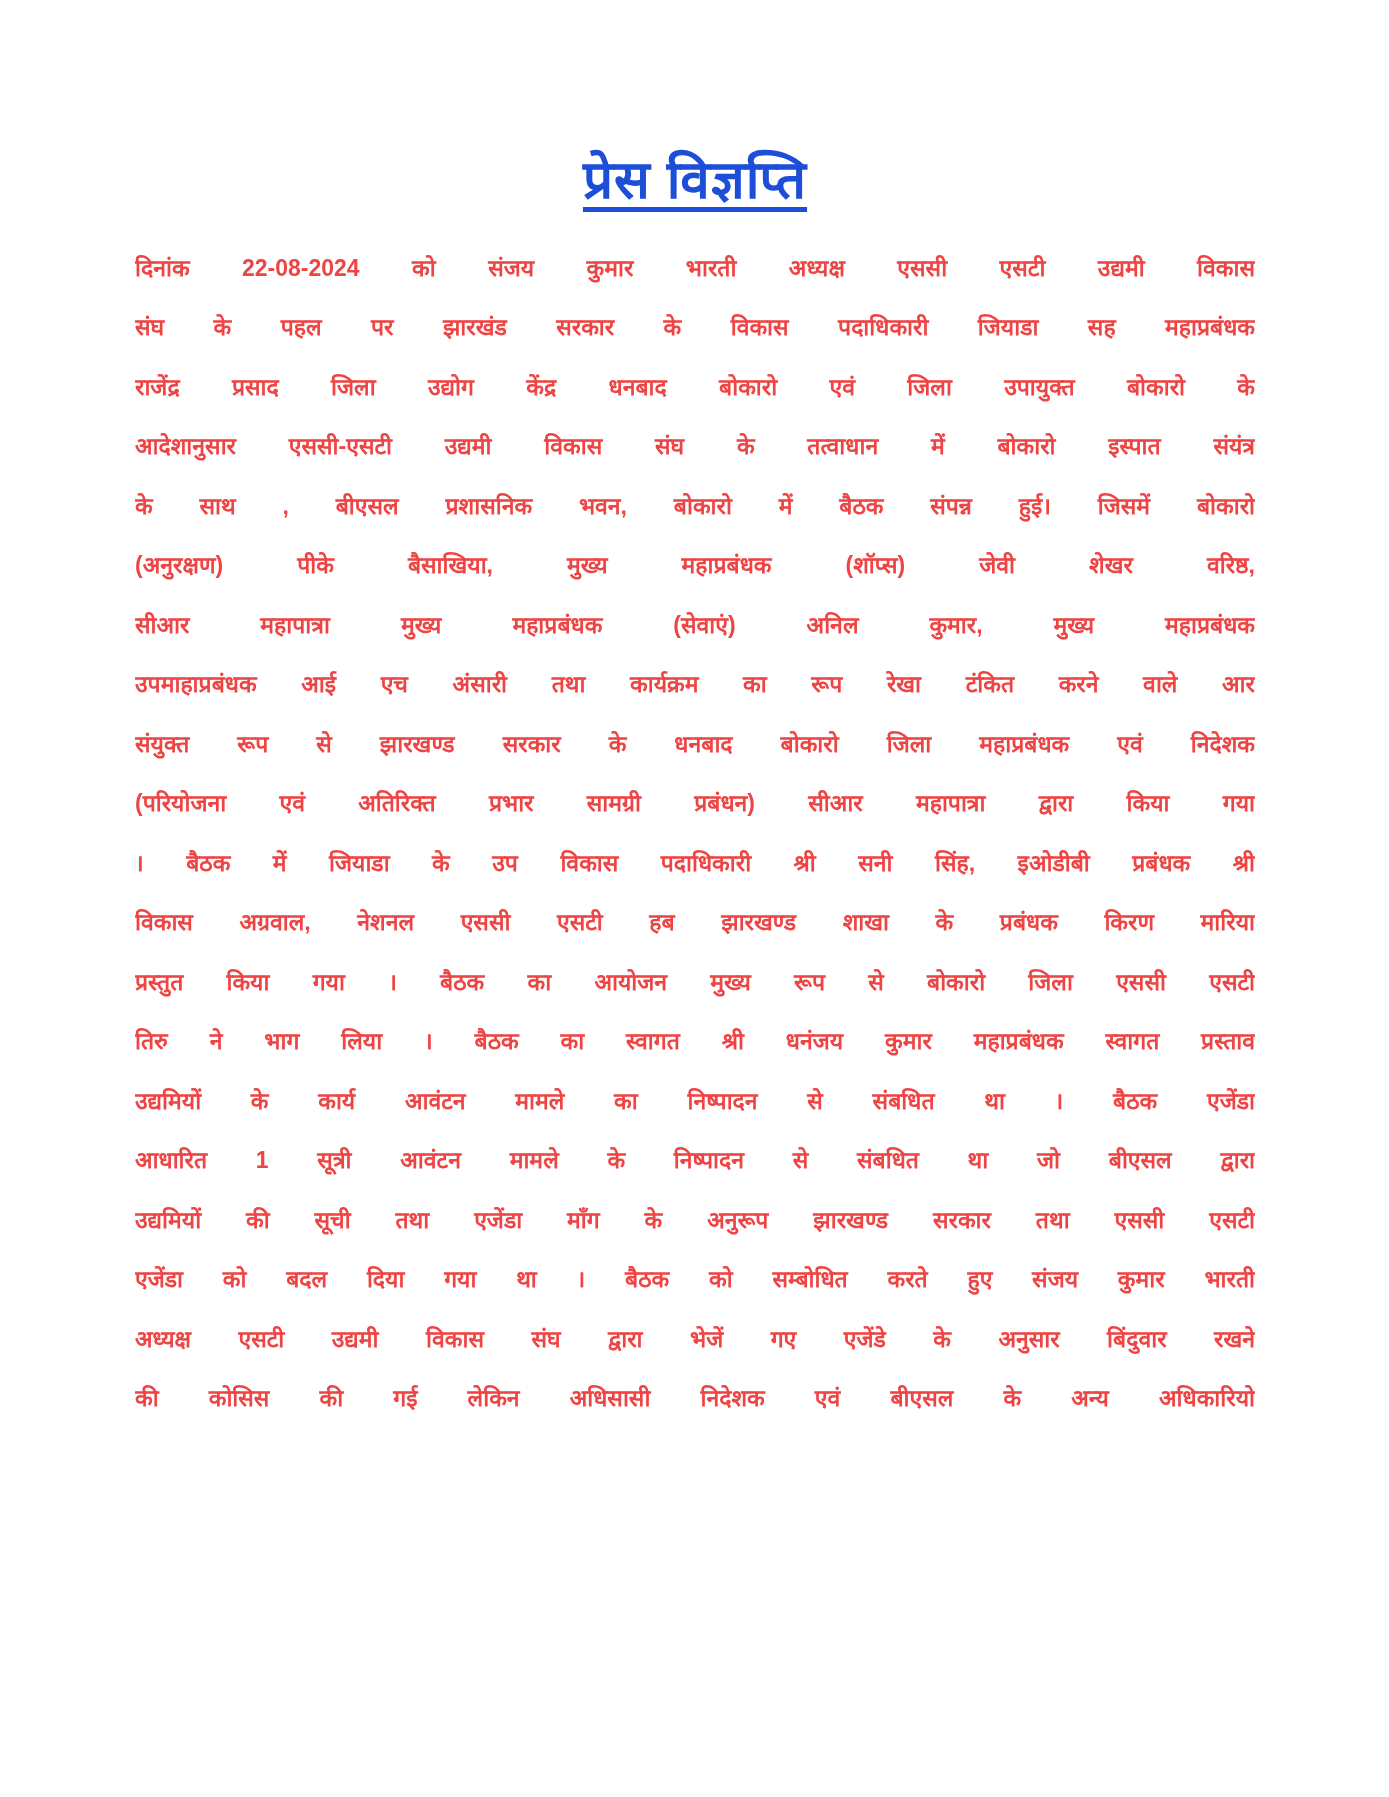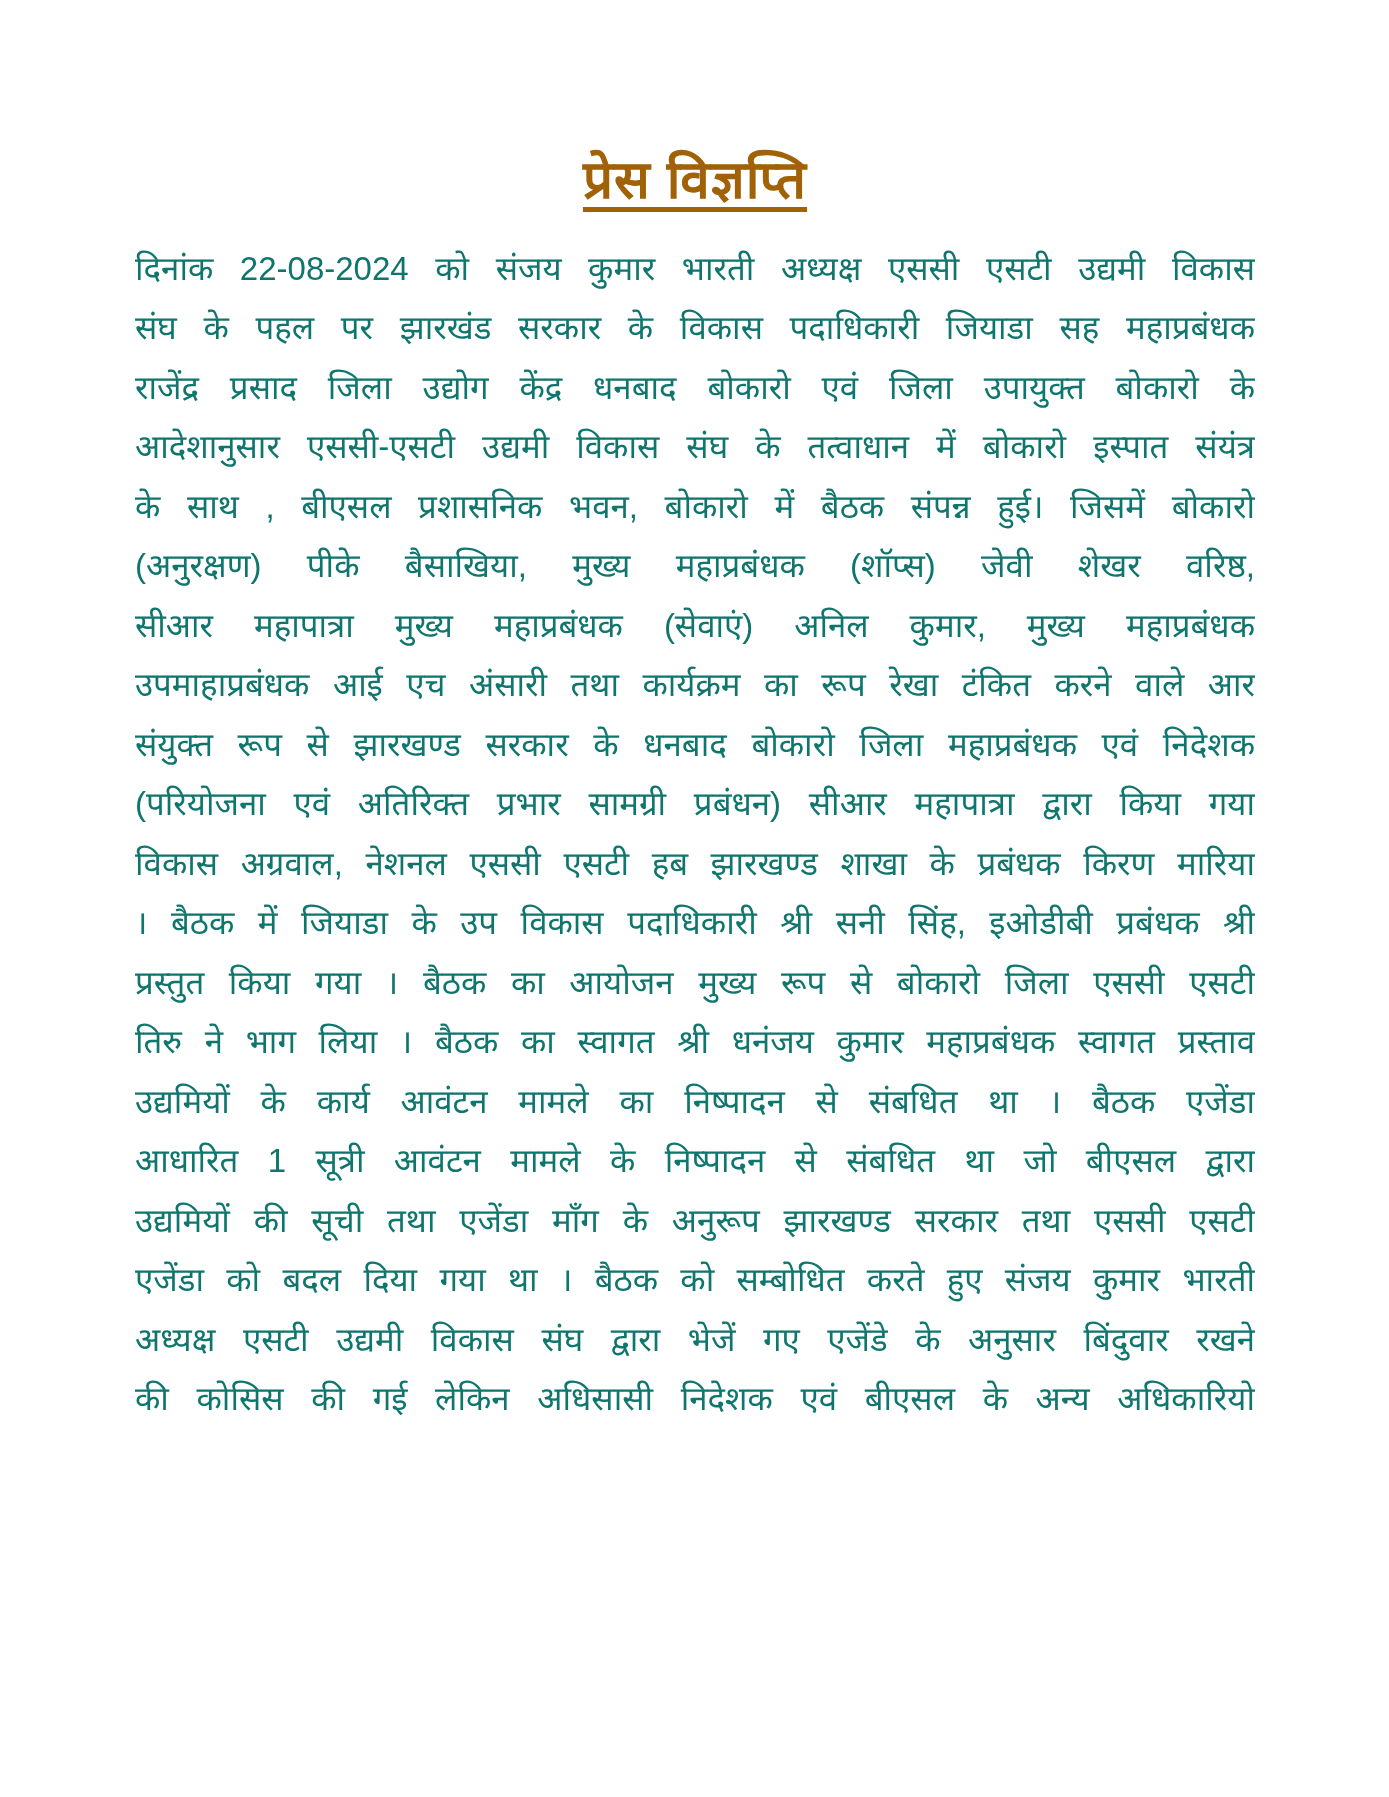--- a/index.html
+++ b/index.html
@@ -21,26 +21,26 @@
   .doc-title {
     margin: 0 0 24px 0;
     text-align: center;
     font-size: 53px;
     font-weight: 700;
     line-height: 1.3;
     text-decoration: underline;
     text-decoration-thickness: 5px;
     text-underline-offset: 9px;
     letter-spacing: 1px;
-    color: #a16207;
+    color: #1d4ed8;
   }
   .doc-body {
-    font-size: 33px;
-    font-weight: 400;
-    color: #0f766e;
+    font-size: 23px;
+    font-weight: 700;
+    color: #ef4444;
   }
   .doc-body .line {
     height: 59.5px;
     line-height: 59.5px;
     text-align: justify;
     text-align-last: justify;
     -moz-text-align-last: justify;
     overflow: hidden;
     white-space: normal;
     word-spacing: 2px;
@@ -55,22 +55,22 @@
       <div class="line">दिनांक 22-08-2024 को संजय कुमार भारती अध्यक्ष एससी एसटी उद्यमी विकास</div>
       <div class="line">संघ के पहल पर झारखंड सरकार के विकास पदाधिकारी जियाडा सह महाप्रबंधक</div>
       <div class="line">राजेंद्र प्रसाद जिला उद्योग केंद्र धनबाद बोकारो एवं जिला उपायुक्त बोकारो के</div>
       <div class="line">आदेशानुसार एससी-एसटी उद्यमी विकास संघ के तत्वाधान में बोकारो इस्पात संयंत्र</div>
       <div class="line">के साथ , बीएसल प्रशासनिक भवन, बोकारो में बैठक संपन्न हुई। जिसमें बोकारो</div>
       <div class="line">(अनुरक्षण) पीके बैसाखिया, मुख्य महाप्रबंधक (शॉप्स) जेवी शेखर वरिष्ठ,</div>
       <div class="line">सीआर महापात्रा मुख्य महाप्रबंधक (सेवाएं) अनिल कुमार, मुख्य महाप्रबंधक</div>
       <div class="line">उपमाहाप्रबंधक आई एच अंसारी तथा कार्यक्रम का रूप रेखा टंकित करने वाले आर</div>
       <div class="line">संयुक्त रूप से झारखण्ड सरकार के धनबाद बोकारो जिला महाप्रबंधक एवं निदेशक</div>
       <div class="line">(परियोजना एवं अतिरिक्त प्रभार सामग्री प्रबंधन) सीआर महापात्रा द्वारा किया गया</div>
+      <div class="line">। बैठक में जियाडा के उप विकास पदाधिकारी श्री सनी सिंह, इओडीबी प्रबंधक श्री</div>
       <div class="line">विकास अग्रवाल, नेशनल एससी एसटी हब झारखण्ड शाखा के प्रबंधक किरण मारिया</div>
-      <div class="line">। बैठक में जियाडा के उप विकास पदाधिकारी श्री सनी सिंह, इओडीबी प्रबंधक श्री</div>
       <div class="line">प्रस्तुत किया गया । बैठक का आयोजन मुख्य रूप से बोकारो जिला एससी एसटी</div>
       <div class="line">तिरु ने भाग लिया । बैठक का स्वागत श्री धनंजय कुमार महाप्रबंधक स्वागत प्रस्ताव</div>
       <div class="line">उद्यमियों के कार्य आवंटन मामले का निष्पादन से संबधित था । बैठक एजेंडा</div>
       <div class="line">आधारित 1 सूत्री आवंटन मामले के निष्पादन से संबधित था जो बीएसल द्वारा</div>
       <div class="line">उद्यमियों की सूची तथा एजेंडा माँग के अनुरूप झारखण्ड सरकार तथा एससी एसटी</div>
       <div class="line">एजेंडा को बदल दिया गया था । बैठक को सम्बोधित करते हुए संजय कुमार भारती</div>
       <div class="line">अध्यक्ष एसटी उद्यमी विकास संघ द्वारा भेजें गए एजेंडे के अनुसार बिंदुवार रखने</div>
       <div class="line">की कोसिस की गई लेकिन अधिसासी निदेशक एवं बीएसल के अन्य अधिकारियो</div>
     </div>
 </div>

